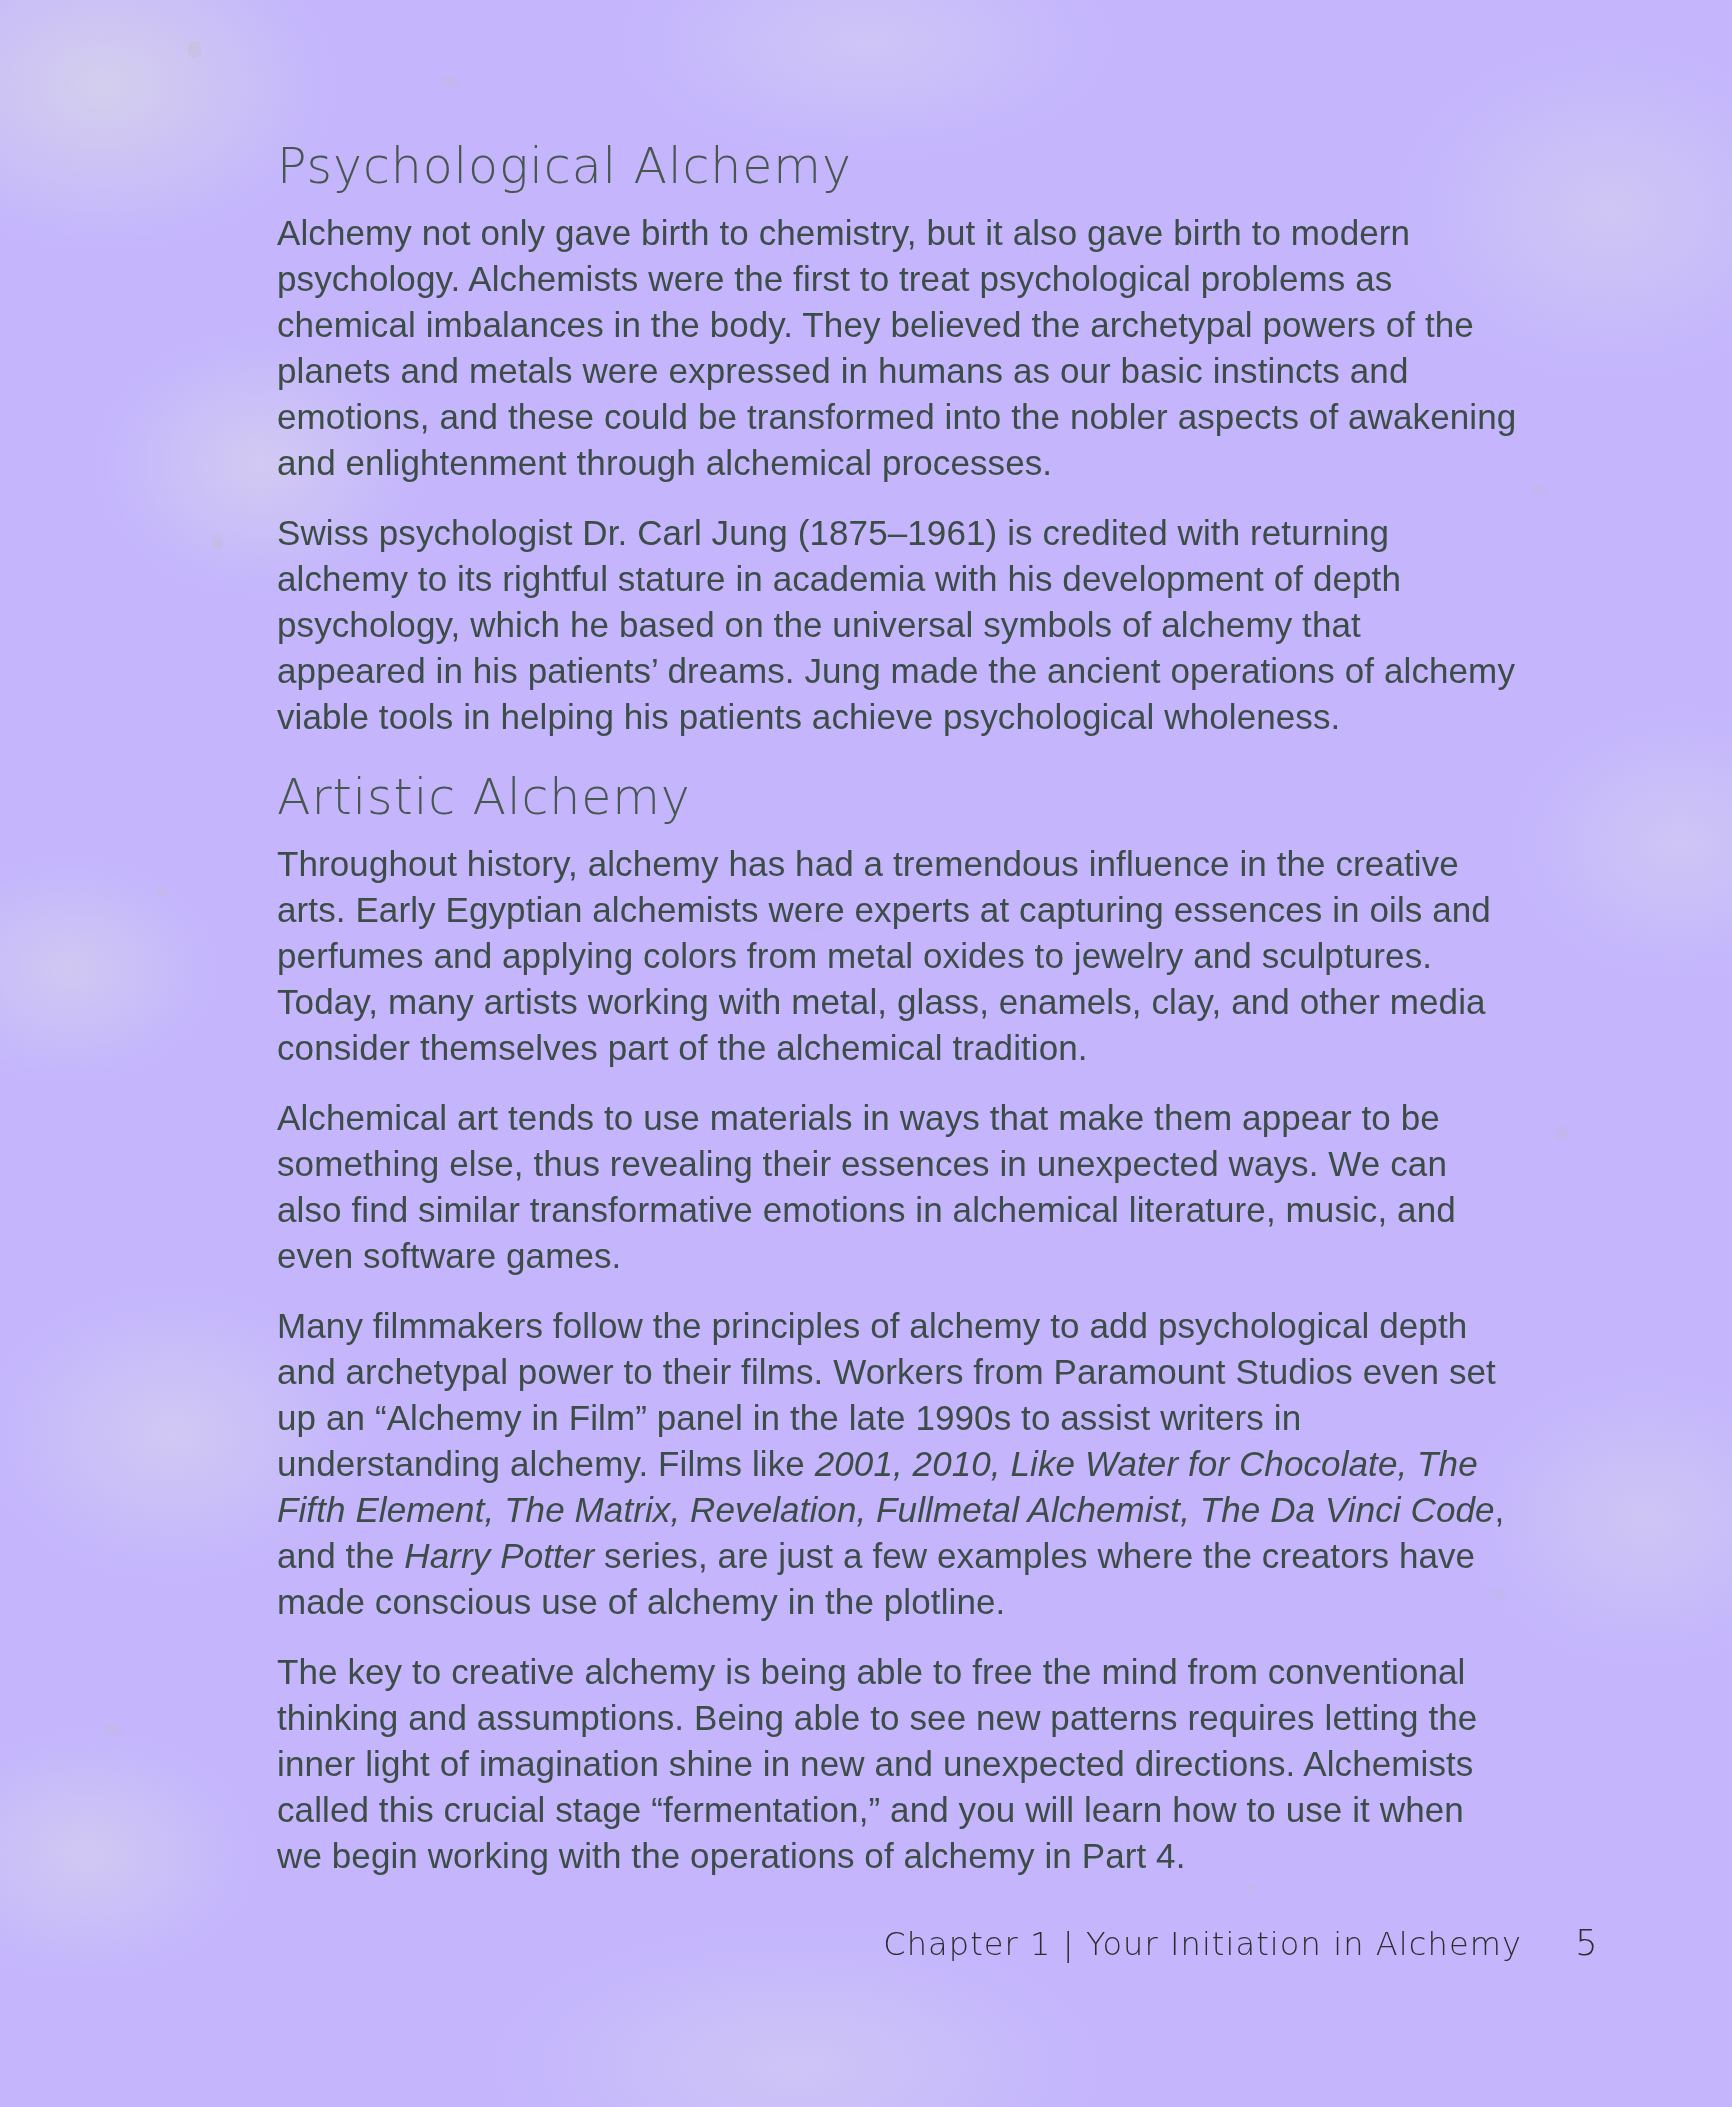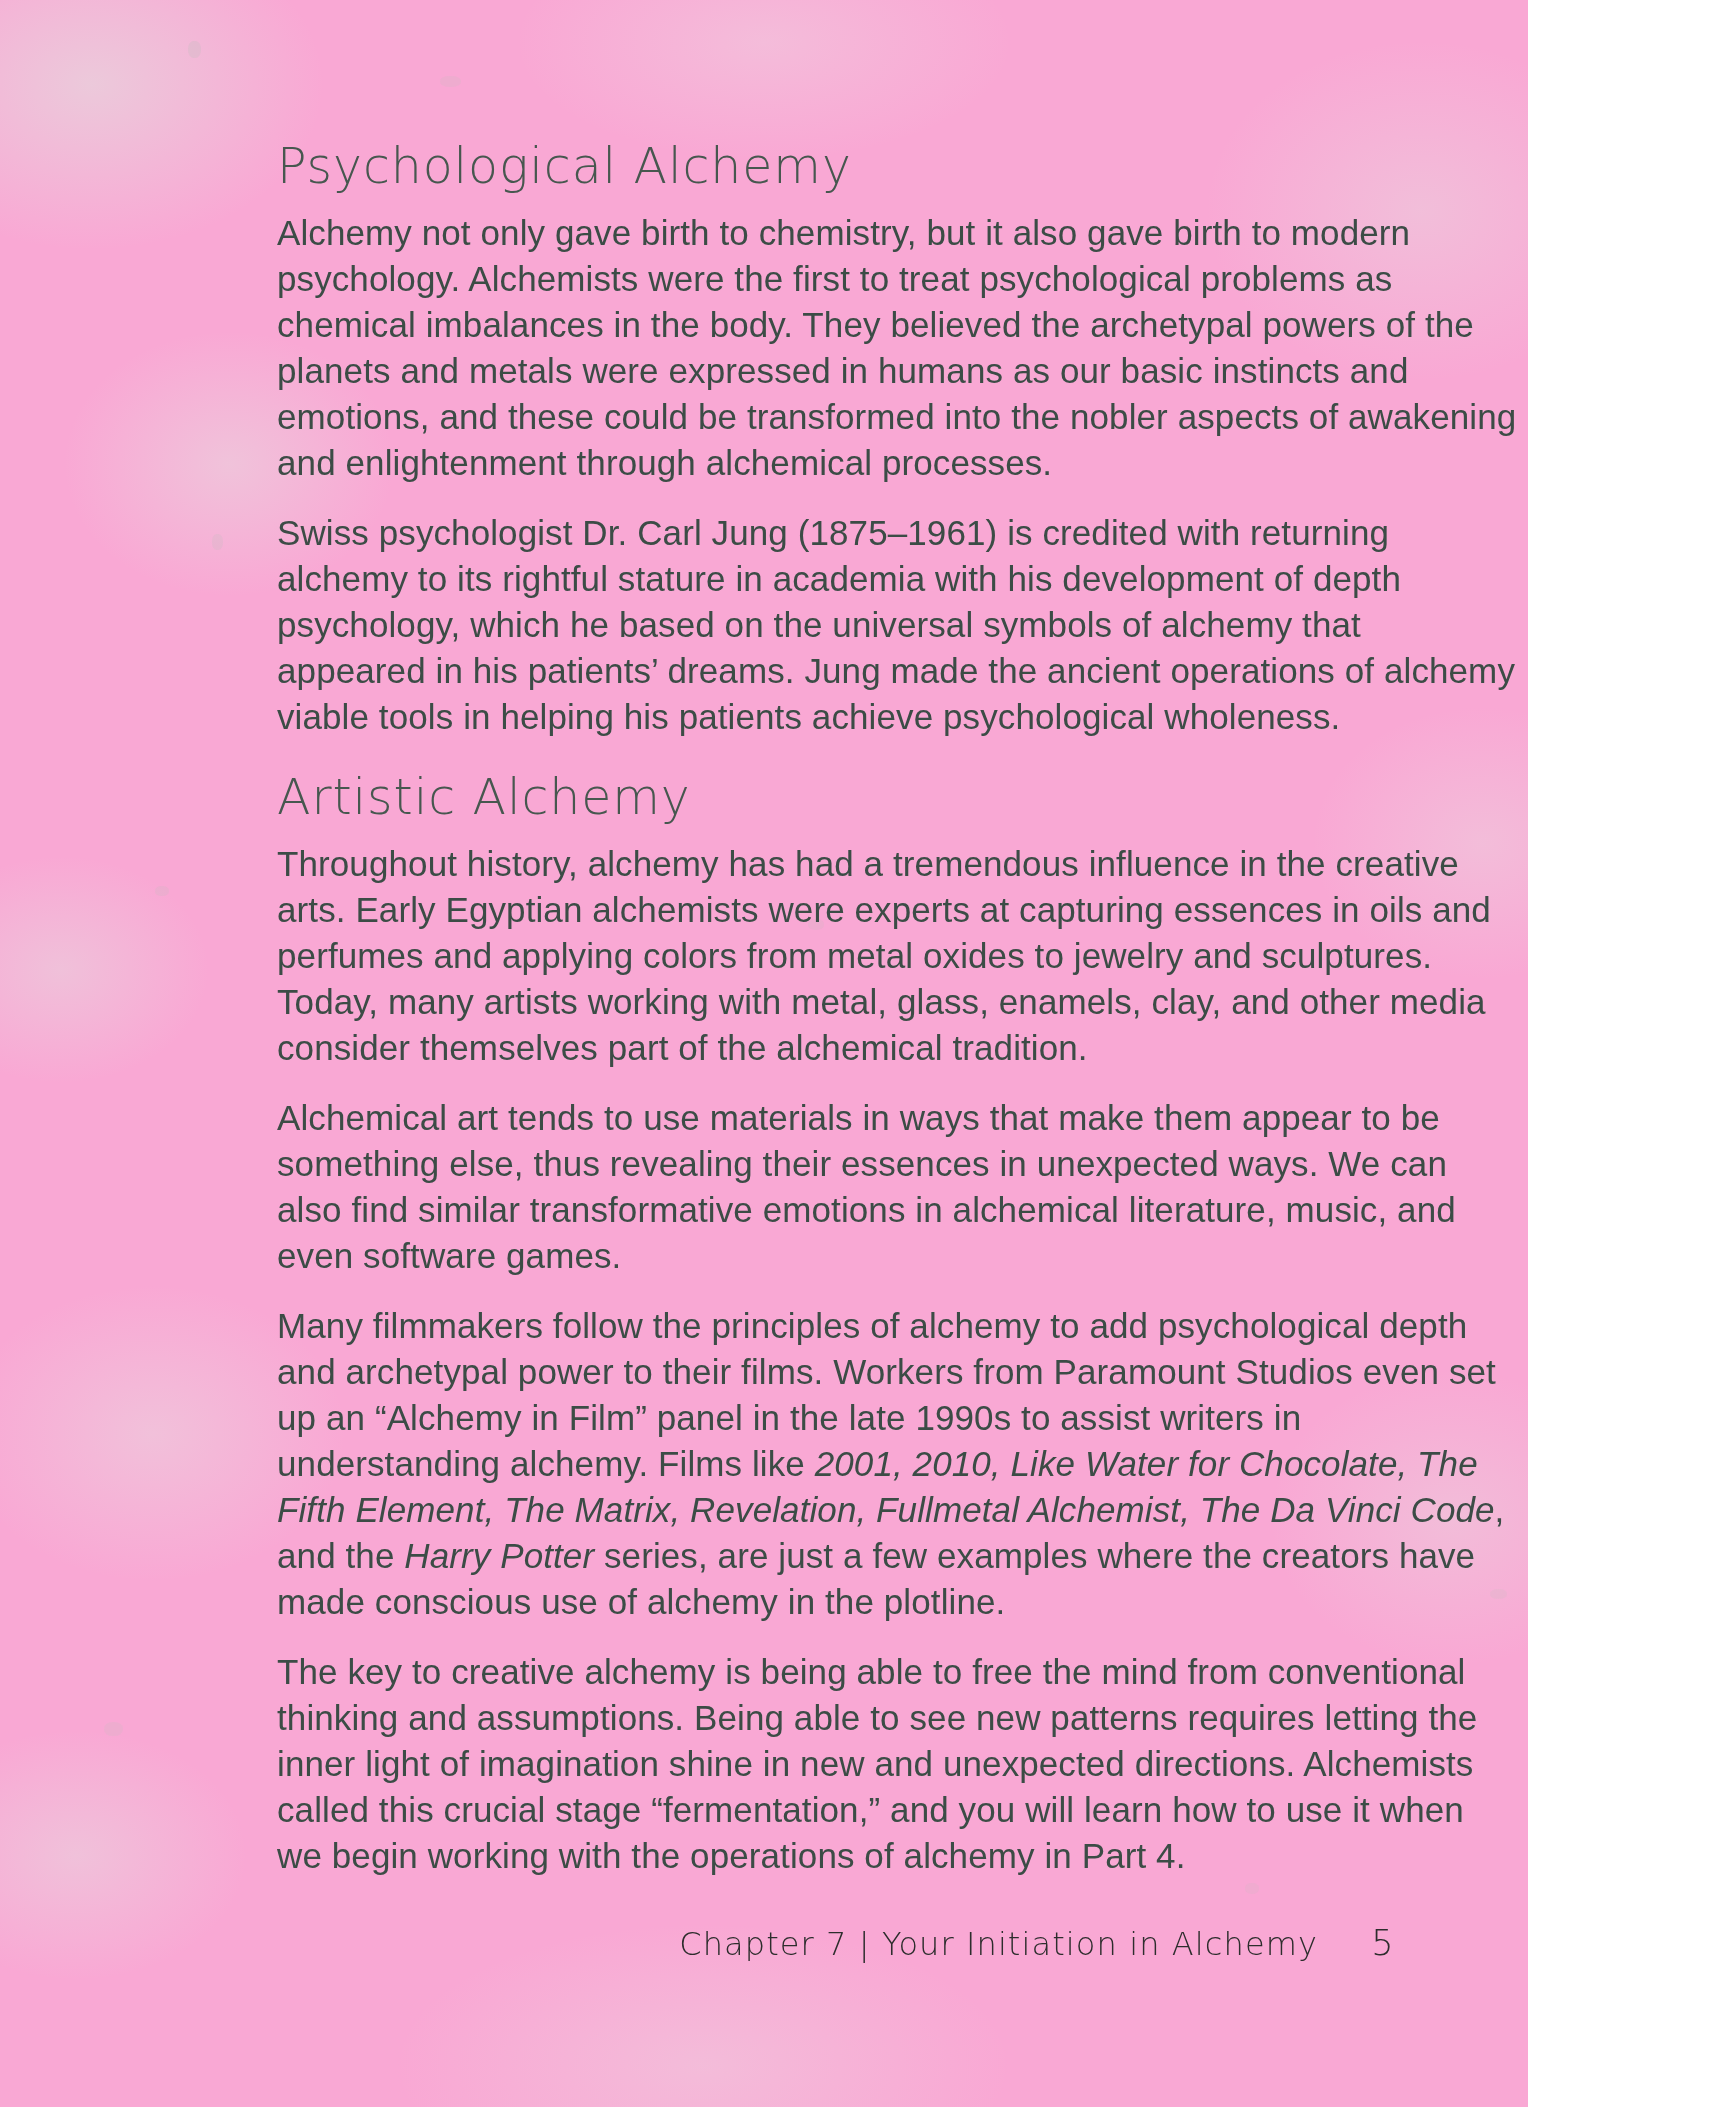--- a/index.html
+++ b/index.html
@@ -4,23 +4,23 @@
 <title>Psychological Alchemy — Scanned Book Page</title>
 <style>
   html, body {
     margin: 0;
     padding: 0;
     background: #ffffff;
   }
 
   .page {
     position: relative;
-    width: 1528px;
+    width: 1732px;
     height: 2108px;
-    background: #f9a8d4;
+    background: #c4b5fd;
     overflow: hidden;
     font-family: "Liberation Serif", "DejaVu Serif", serif;
     color: #3f4f4a;
   }
 
   
   .paper-texture {
     position: absolute;
     inset: 0;
     pointer-events: none;
@@ -146,18 +146,18 @@
 
     <p class="body">
       <span>Many filmmakers follow the principles of alchemy to add psychological depth and archetypal power to their films. Workers from Paramount Studios even set up an “Alchemy in Film” panel in the late 1990s to assist writers in understanding alchemy. Films like </span><i>2001, 2010, Like Water for Chocolate, The Fifth Element, The Matrix, Revelation, Fullmetal Alchemist, The Da Vinci Code</i><span>, and the </span><i>Harry Potter</i><span> series, are just a few examples where the creators have made conscious use of alchemy in the plotline.</span>
     </p>
 
     <p class="body">The key to creative alchemy is being able to free the mind from conventional thinking and assumptions. Being able to see new patterns requires letting the inner light of imagination shine in new and unexpected directions. Alchemists called this crucial stage “fermentation,” and you will learn how to use it when we begin working with the operations of alchemy in Part 4.</p>
 
   </div>
 
   <div class="footer">
-    <span class="footer-chapter">Chapter 7 | Your Initiation in Alchemy</span>
+    <span class="footer-chapter">Chapter 1 | Your Initiation in Alchemy</span>
     <span class="footer-page">5</span>
   </div>
 
 </div>
 
 
 </body></html>

